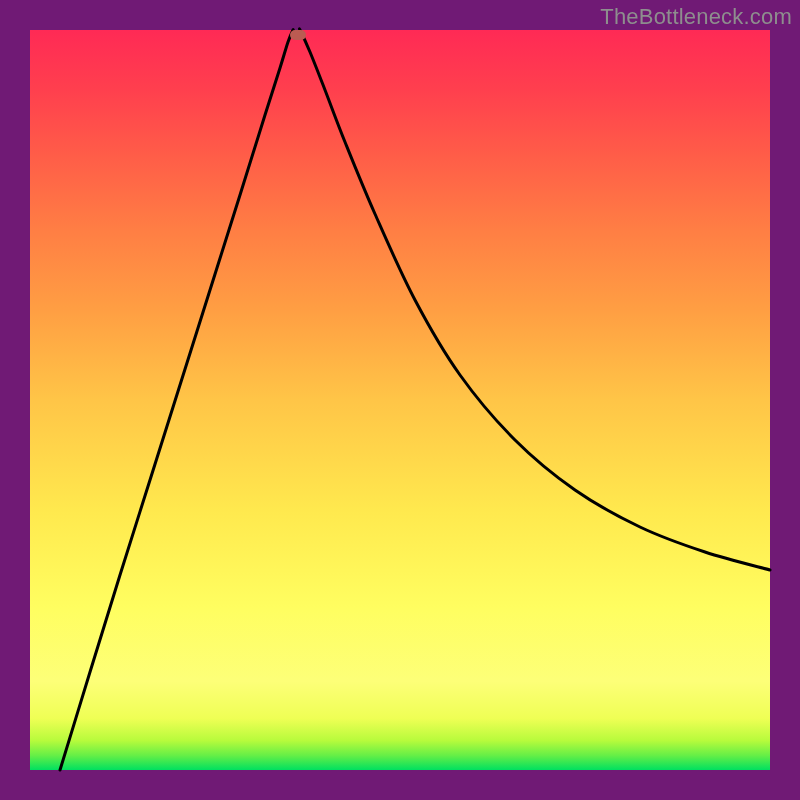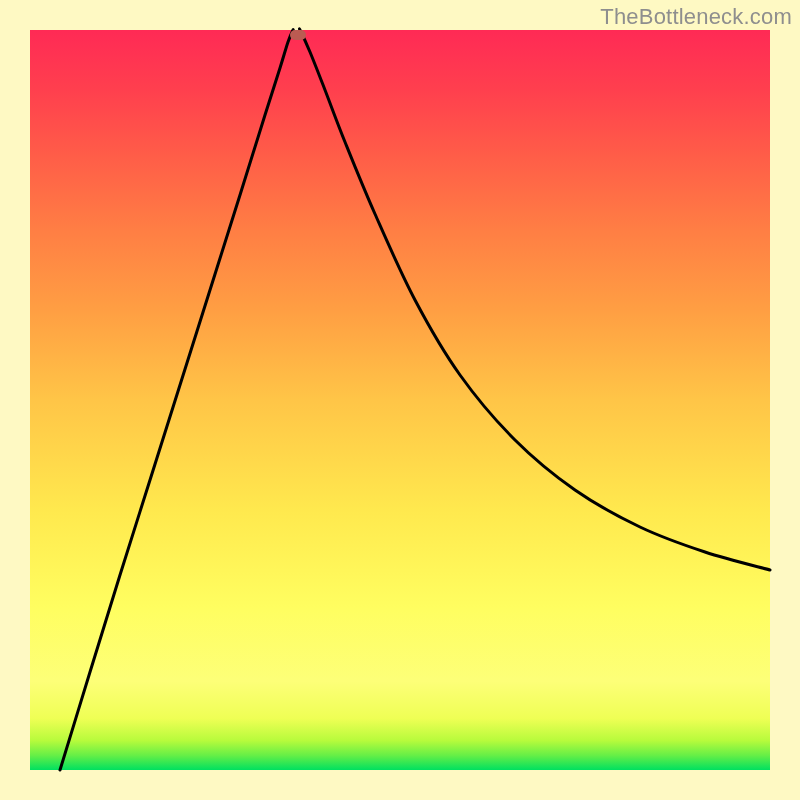--- a/index.html
+++ b/index.html
@@ -10,21 +10,21 @@
     background: #000;
     overflow: hidden;
     font-family: Arial, Helvetica, sans-serif;
   }
   .frame {
     position: absolute;
     left: 0;
     top: 0;
     width: 800px;
     height: 800px;
-    background: #fef9c3;
+    background: #701a75;
   }
   .plot {
     position: absolute;
     left: 30px;
     top: 30px;
     width: 740px;
     height: 740px;
     
     background: linear-gradient(to top,
       #00e060 0%,

